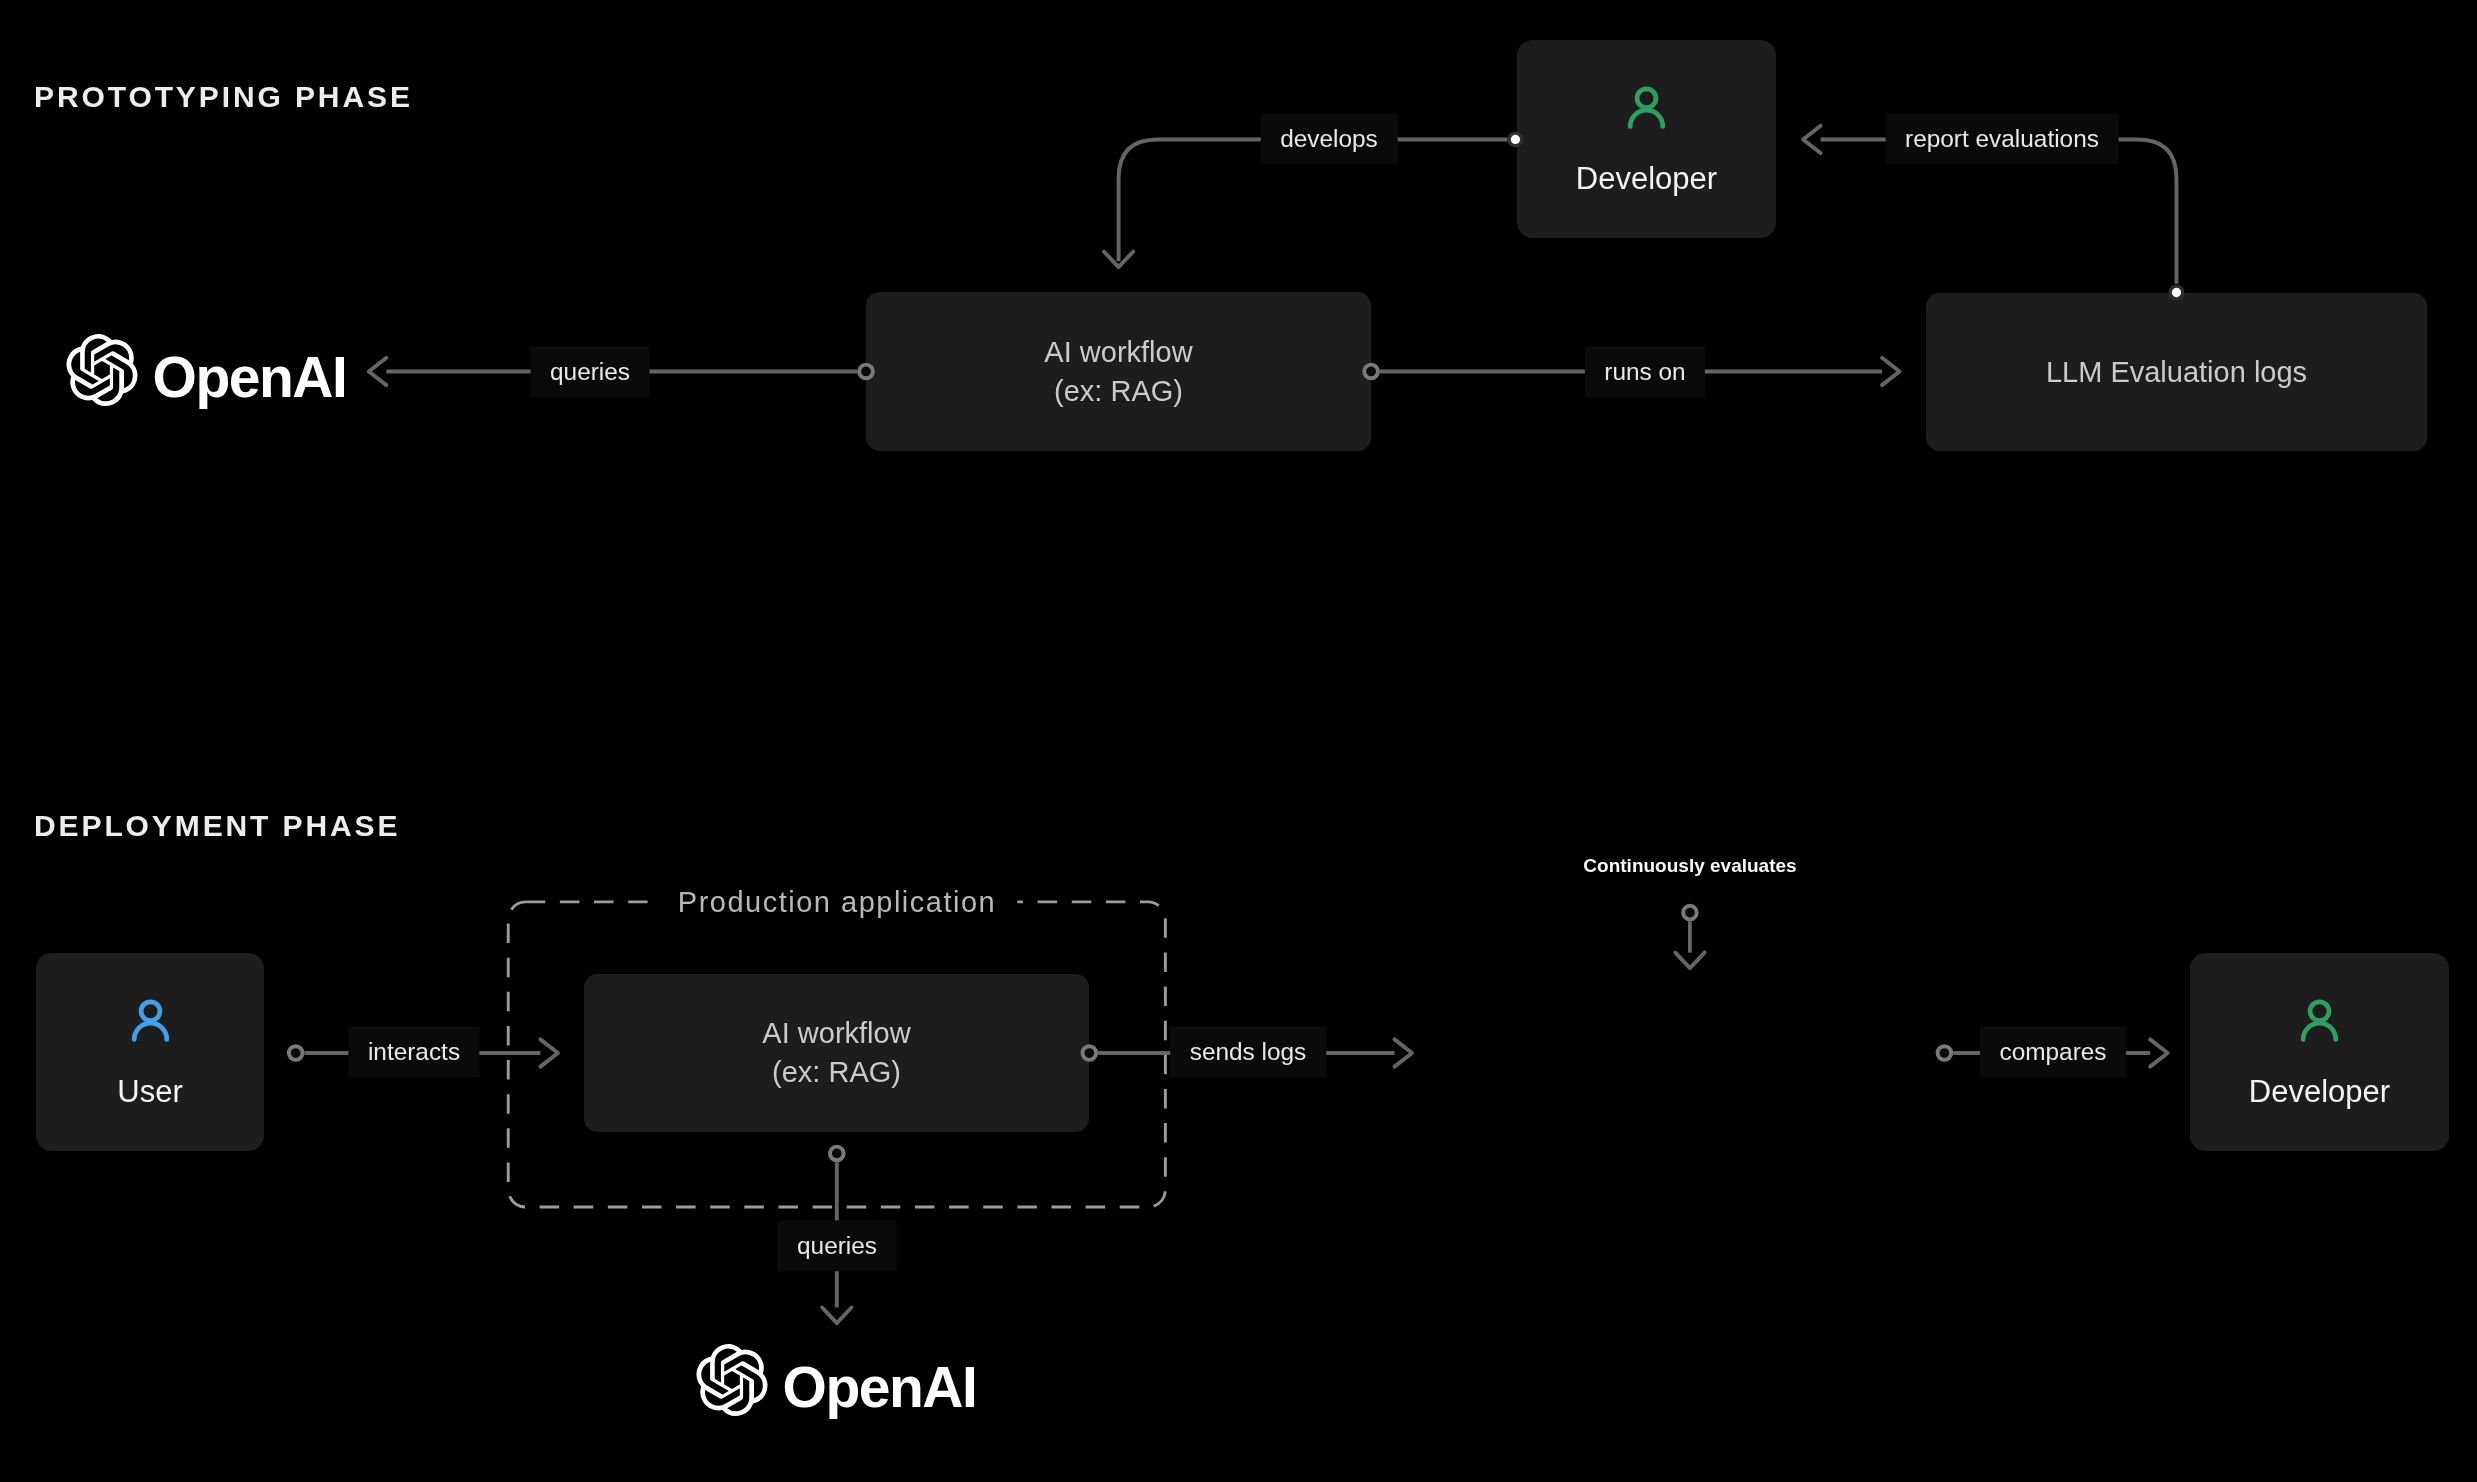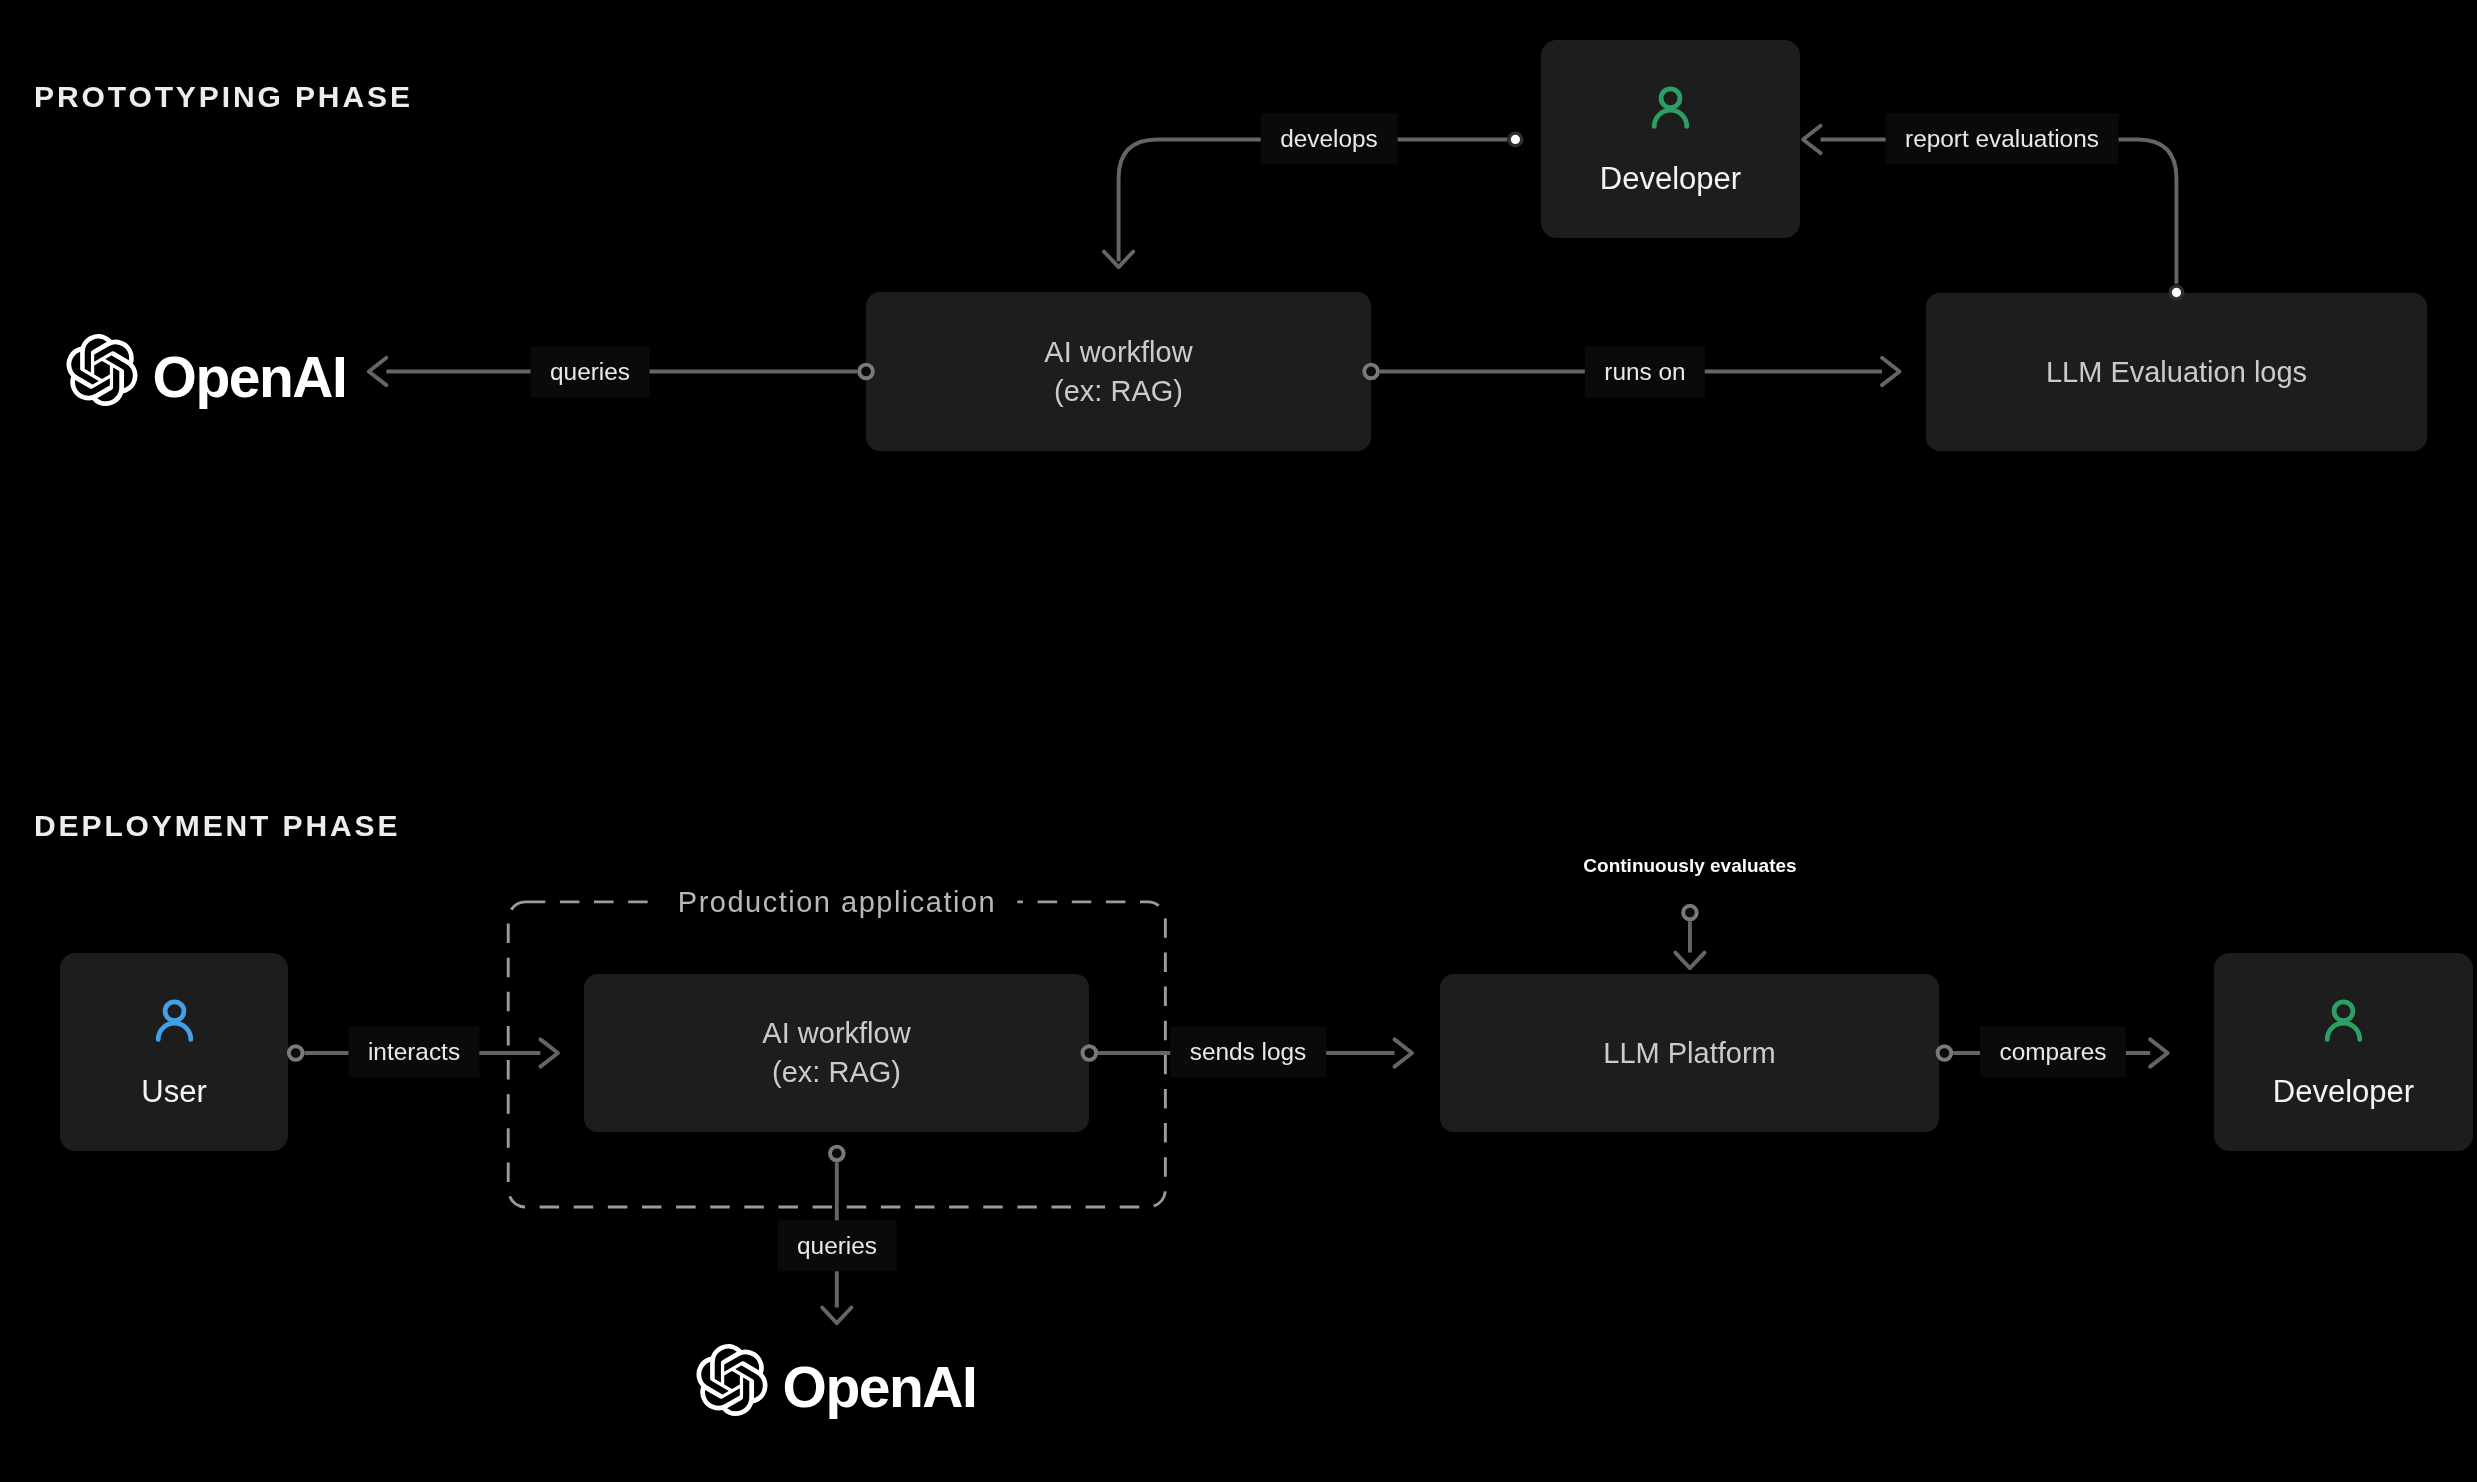--- a/index.html
+++ b/index.html
@@ -13,21 +13,21 @@
   html,body{background:var(--canvas-bg);}
   body{font-family:"Liberation Sans","DejaVu Sans",sans-serif;}
   .canvas{position:relative;width:2477px;height:1482px;background:var(--canvas-bg);overflow:hidden;}
 
   .phase-title{position:absolute;z-index:3;color:var(--phase-title);font-size:30px;line-height:33px;
     font-weight:600;letter-spacing:2.9px;white-space:nowrap;}
 
   .node{position:absolute;z-index:1;background:var(--node-bg);border-radius:13.7px;
     display:flex;flex-direction:column;align-items:center;justify-content:center;}
   .node .node-line{color:var(--node-text);font-size:29px;line-height:39px;text-align:center;white-space:nowrap;}
-  .node.person{border-radius:15.6px;margin-left:24px;}
+  .node.person{border-radius:15.6px;}
   .node.person .person-label{color:var(--person-text);font-size:31px;font-weight:500;margin-top:25px;white-space:nowrap;}
   .person-icon{display:block;}
   .person-icon.developer{color:var(--developer-icon);}
   .person-icon.user{color:var(--user-icon);}
 
   .openai{position:absolute;z-index:1;display:flex;align-items:flex-end;gap:14.6px;}
   .openai svg{display:block;fill:var(--logo);}
   .openai-word{color:var(--logo);font-size:57px;font-weight:700;letter-spacing:-1.5px;line-height:1;white-space:nowrap;}
 
   .edges-svg{position:absolute;left:0;top:0;z-index:2;}
@@ -83,23 +83,20 @@
         <path d="M4.9 19.8 a7.1 7.1 0 0 1 14.2 0"></path>
     </svg>
     <div class="person-label">User</div>
   </div>
 
   <div class="node" style="left:584px;top:974px;width:505px;height:158px">
     <div class="node-line">AI workflow</div>
     <div class="node-line">(ex: RAG)</div>
   </div>
 
-  <div class="node" style="left:1440px;top:974px;width:499px;height:158px">
-    <div class="node-line">LLM Platform</div>
-  </div>
 
   <div class="node person" style="left:2190px;top:953px;width:259px;height:198px">
     <svg class="person-icon developer" width="55" height="55" viewBox="0 0 24 24" fill="none" stroke="currentColor" stroke-width="2.1" stroke-linecap="round">
       <circle cx="12" cy="7.5" r="4.1"></circle>
         <path d="M4.9 19.8 a7.1 7.1 0 0 1 14.2 0"></path>
     </svg>
     <div class="person-label">Developer</div>
   </div>
 
   <div class="openai" style="left:696px;top:1344px">

